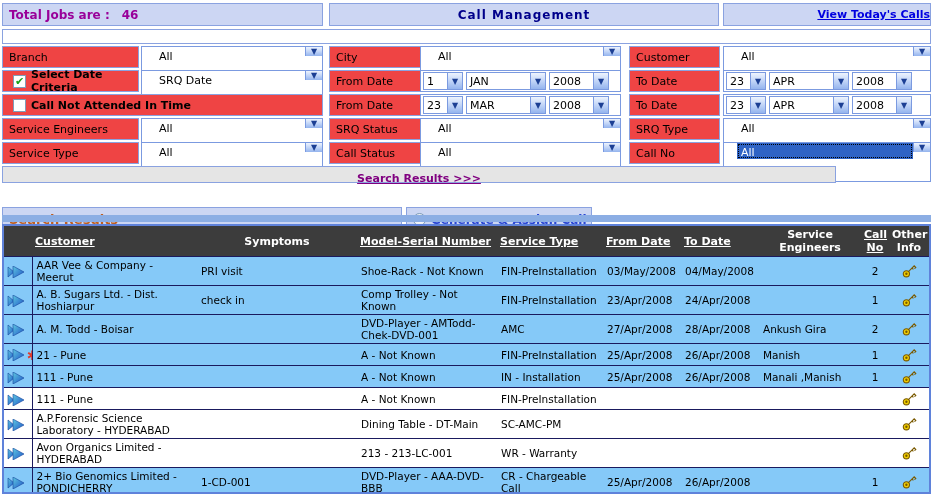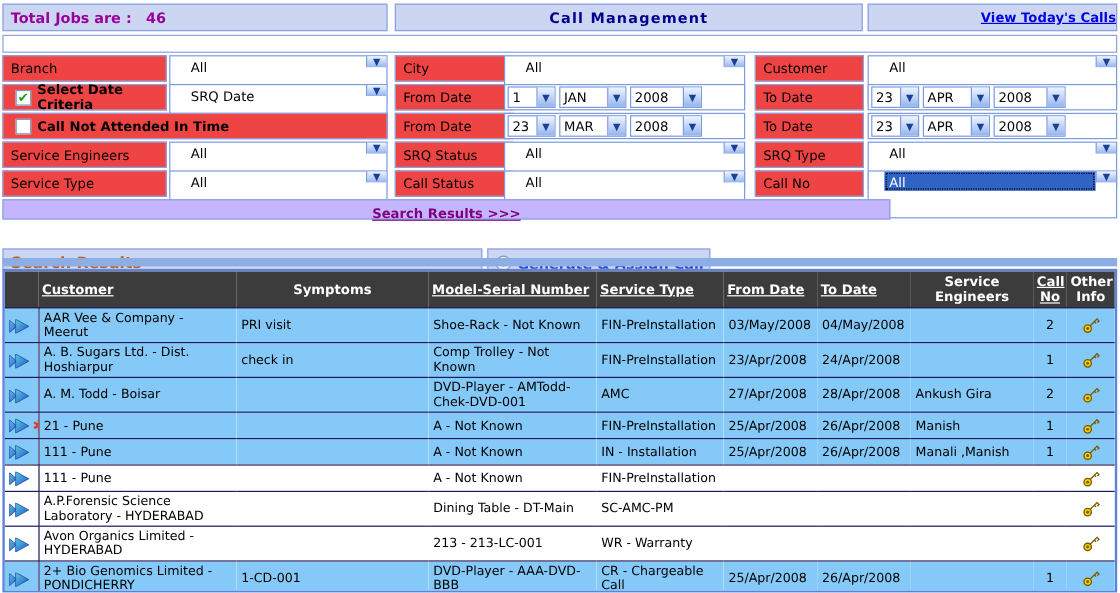--- a/index.html
+++ b/index.html
@@ -30,36 +30,36 @@
             background:linear-gradient(#eef4fe,#c6d8f8 45%,#94b4ee);
             display:flex; align-items:center; justify-content:center;
             font-size:8px; color:#1c3f94; }
   .sel.focused .val { background:#2f63c5; color:#fff; outline:1px dotted #000; outline-offset:-2px; }
 
   .datecell { position:absolute; height:22px; border:1px solid #7b9ae0; background:#fff;
               display:flex; gap:3px; align-items:center; padding:1px 2px; }
   .msel { height:18px; border:1px solid #7b9ae0; background:#fff; display:flex; align-items:stretch; }
   .msel .val { flex:1; font-size:11px; padding:2px 0 0 3px; white-space:nowrap; }
   .msel .ddbtn { width:15px; }
-  .w-day{width:40px} .w-mon{width:56px} .w-yr{width:60px}
+  .w-day{width:40px} .w-mon{width:80px} .w-yr{width:60px}
 
   .cb { width:13px; height:13px; border:1px solid #7f9db9; background:#fff; margin:0 5px 0 4px;
         flex:0 0 auto; text-align:center; line-height:12px; font-size:11px; font-weight:bold; color:#18a018; }
   .cb.checked::before { content:"✔"; }
 
   
   .r1{top:46px} .r2{top:70px} .r3{top:94px} .r4{top:118px} .r5{top:142px}
   .c1l{left:2px;width:137px} .c1s{left:141px;width:182px}
   .c2l{left:329px;width:99px} .c2s{left:420px;width:201px}
   .c3l{left:629px;width:91px} .c3s{left:723px;width:208px}
   .cwide{left:2px;width:321px}
 
   
-  #search-link-row { position:absolute; left:2px; top:166px; width:740px; height:17px;
-                     background:#c4b5fd; border:1px solid #8aa2e0; text-align:center; }
+  #search-link-row { position:absolute; left:2px; top:166px; width:834px; height:17px;
+                     background:#e5e5e5; border:1px solid #8aa2e0; text-align:center; }
   #search-link-row a { font-size:11px; font-weight:bold; color:#800080; text-decoration:underline; }
 
   
   .seccell { position:absolute; top:187px; height:25px; background:#ccd6f3; border:1px solid #8aa2e0;
              display:flex; align-items:center;margin-top:20px; }
   #sec-title { left:2px; width:400px; padding-left:6px; font-size:13px; font-weight:bold; color:#c05f1f; }
   #sec-radio1 { left:406px; width:186px; }
   #sec-radio2 { left:596px; width:335px; }
   .radio { width:13px; height:13px; border-radius:50%; border:1px solid #7f9db9;
            background:radial-gradient(#ffffff,#dfe5ee); margin:0 5px 0 6px; flex:0 0 auto;

